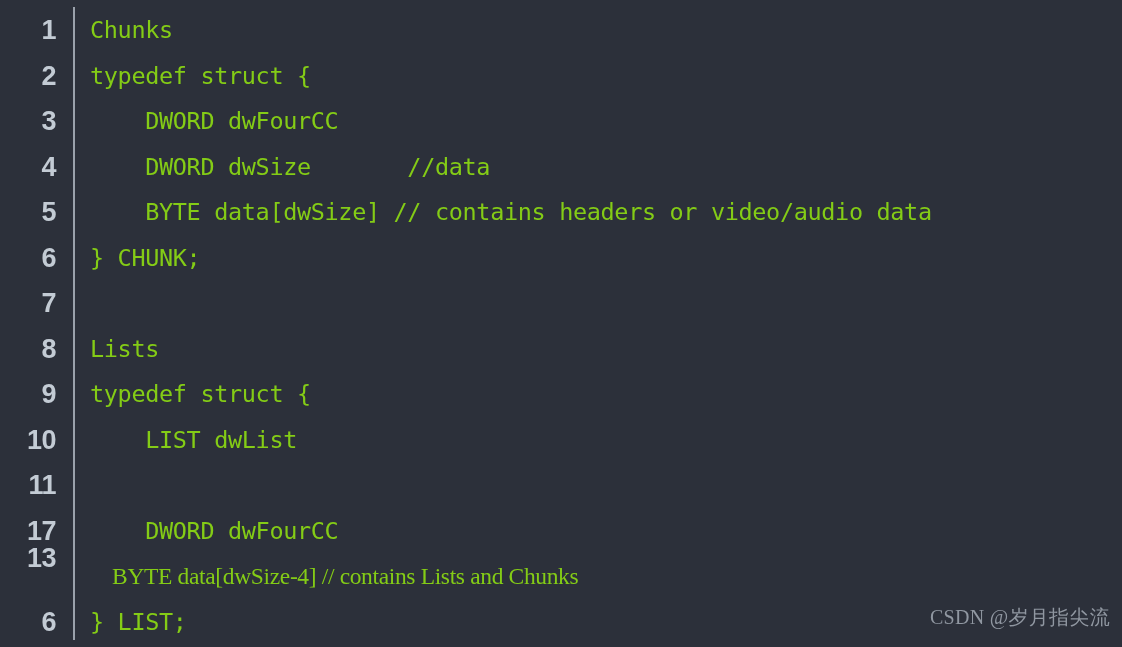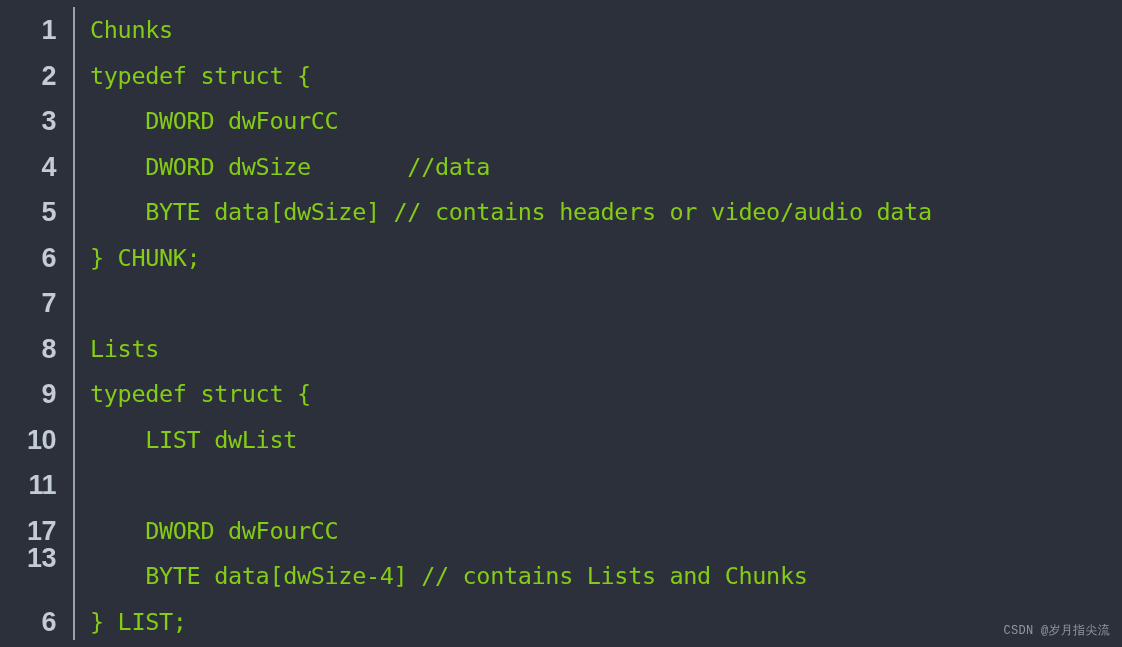--- a/index.html
+++ b/index.html
@@ -70,23 +70,23 @@
     font-family: "DejaVu Sans Mono", monospace;
     font-size: 23.5px;
     color: #84cc16;
     letter-spacing: -0.35px;
   }
 
   
   #watermark {
     position: absolute;
     right: 12px;
-    bottom: 8px;
-    font-family: Liberation Mono, monospace;
-    font-size: 12px;
+    bottom: 16px;
+    font-family: Liberation Serif, serif;
+    font-size: 20px;
     color: #9097a1;
     white-space: nowrap;
     letter-spacing: 0.3px;
   }
 </style>
 </head>
 <body>
 
 <div id="code-viewer">
 
@@ -115,19 +115,19 @@
       <div class="code-line" style="top: 53.5px;">typedef struct {</div>
       <div class="code-line" style="top: 99px;">    DWORD dwFourCC</div>
       <div class="code-line" style="top: 144.5px; text-align: right;">    DWORD dwSize       //data</div>
       <div class="code-line" style="top: 235.5px;">} CHUNK;</div>
       <div class="code-line" style="top: 190px;">    BYTE data[dwSize] // contains headers or video/audio data</div>
       <div class="code-line" style="top: 281px;"></div>
       <div class="code-line" style="top: 326.5px; text-align: center;">Lists</div>
       <div class="code-line" style="top: 372px;">typedef struct {</div>
       <div class="code-line" style="top: 417.5px;">    LIST dwList</div>
       <div class="code-line" style="top: 508.5px;">    DWORD dwFourCC</div>
-      <div class="code-line" style="top: 554px;">    BYTE data[dwSize-4] // contains Lists and Chunks</div>
+      <div class="code-line" style="top: 554px; font-family: Liberation Serif, serif;">    BYTE data[dwSize-4] // contains Lists and Chunks</div>
       <div class="code-line" style="top: 599.5px;">} LIST;</div>
     </div>
 
   <div id="watermark">CSDN @岁月指尖流</div>
 
 </div>
 
 </body></html>

